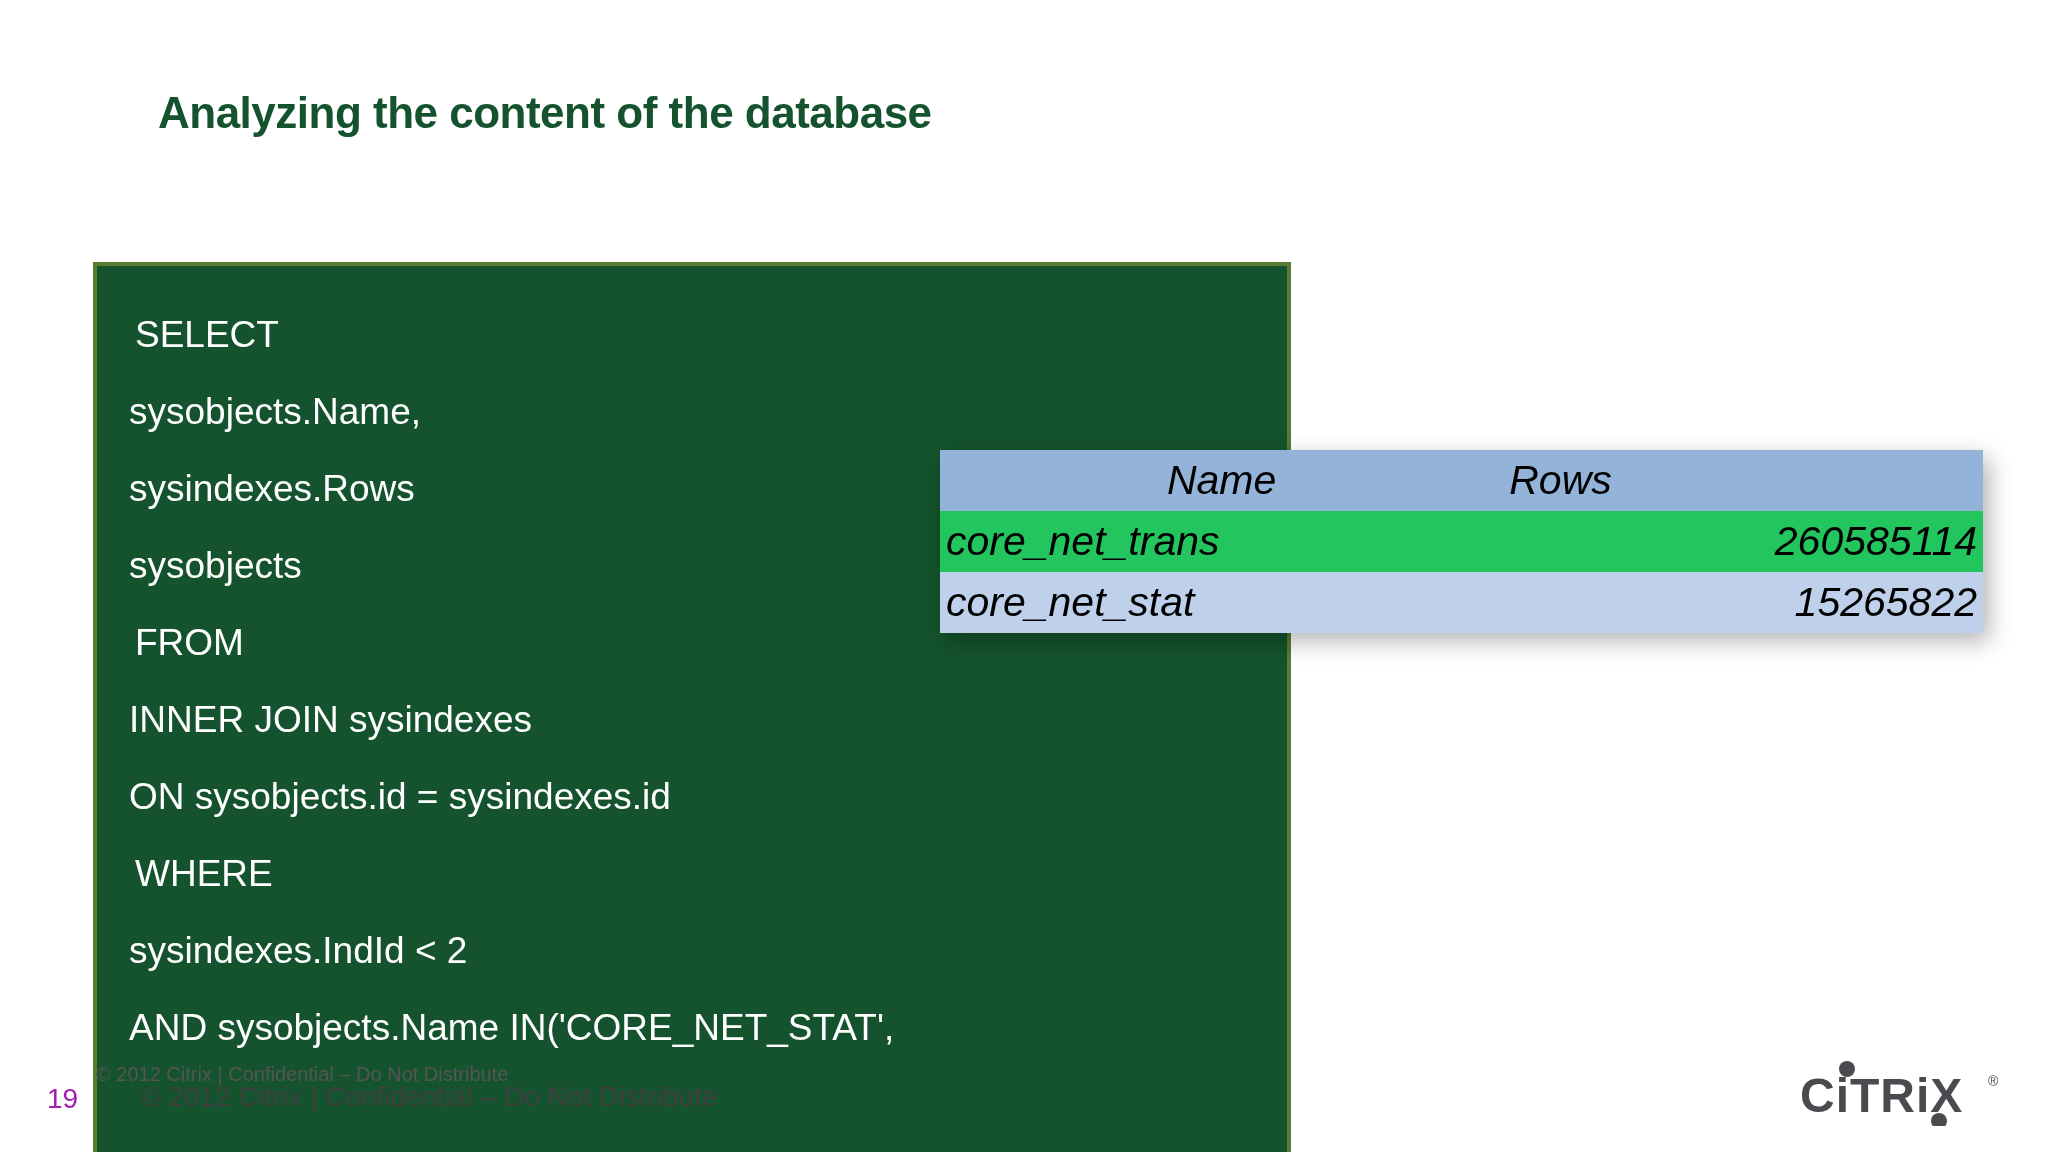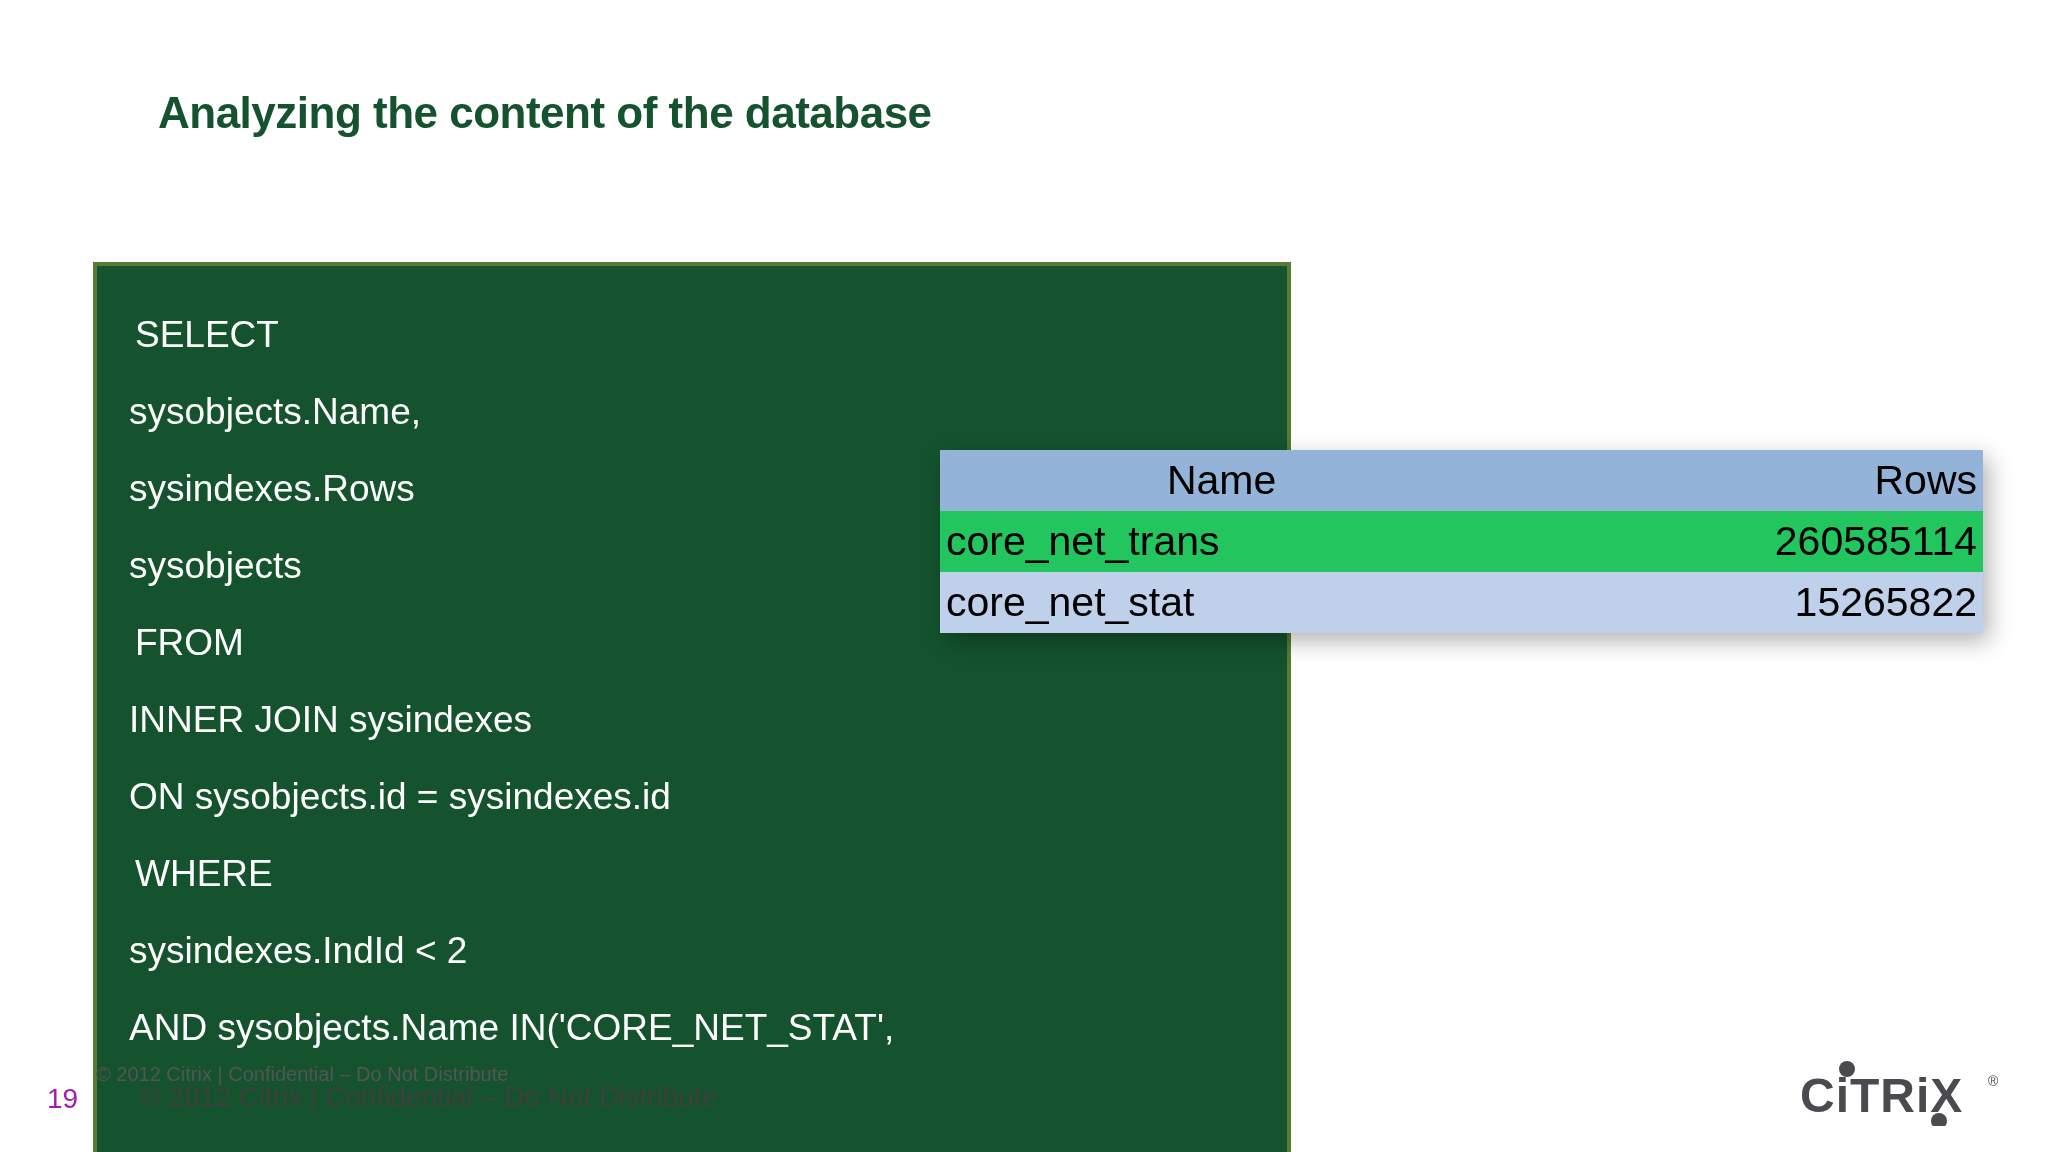--- a/index.html
+++ b/index.html
@@ -49,38 +49,39 @@
   .sql-line.lvl0 { padding-left:38px; }
   .sql-line.lvl1 { padding-left:32px; }
 
   
   #result-table {
     position:absolute;
     left:940px; top:450px;
     width:1043px;
     box-shadow:6px 8px 22px rgba(0,0,0,0.30);
     background:#ffffff;
+    font-style:italic;
   }
   #result-table table {
     width:100%;
     border-collapse:collapse;
     table-layout:fixed;
   }
   #result-table th, #result-table td {
     font-size:41px;
     font-weight:normal;
     color:#000000;
     height:61px;
     padding:0 6px;
     line-height:61px;
     font-family:"Liberation Sans", sans-serif;
   }
   #result-table thead tr { background:#93b3d9; }
   #result-table thead th.col-name  { text-align:center; }
-  #result-table thead th.col-rows  { text-align:right; }
+  #result-table thead th.col-rows  { text-align:left; }
   #result-table tbody td.col-name  { text-align:left;  }
   #result-table tbody td.col-rows  { text-align:right; }
   #result-table tbody tr.row-odd  { background:#22c55e; }
   #result-table tbody tr.row-even { background:#bed0ea;border-radius:16px; }
   #result-table col.c-name { width:54%; }
   #result-table col.c-rows { width:46%; }
 
   
   #footer-small {
     position:absolute;

